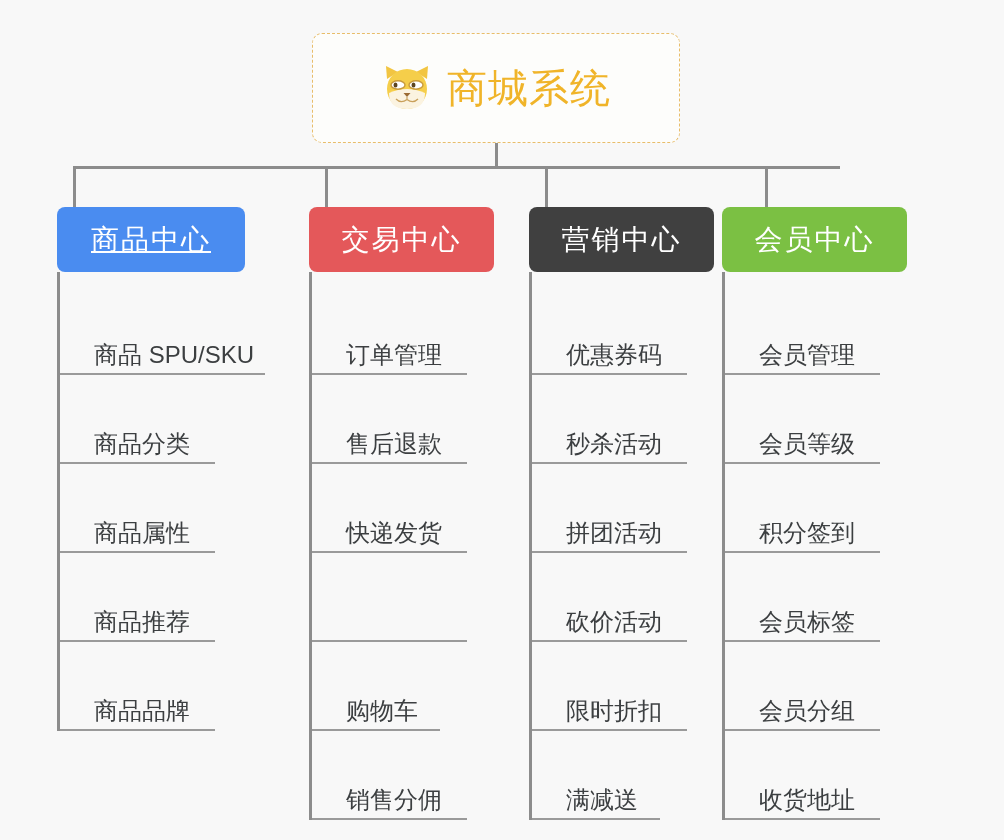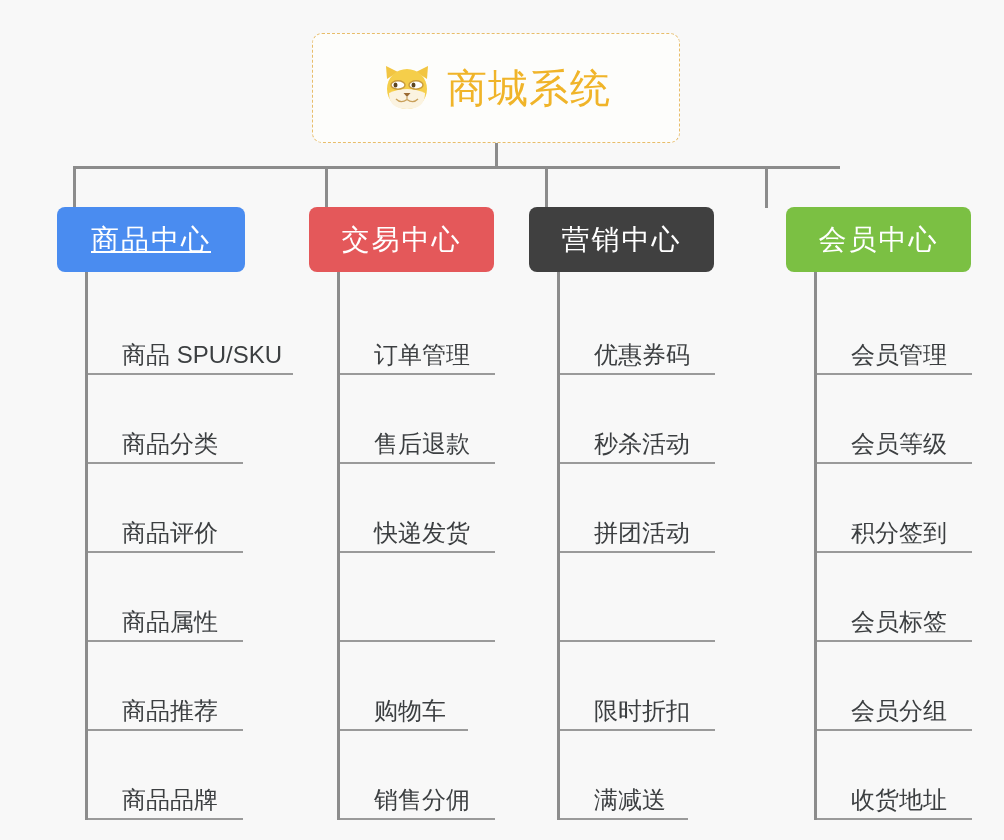--- a/index.html
+++ b/index.html
@@ -79,21 +79,21 @@
   .drop-4 { left: 765px; }
 
   
   .column {
     position: absolute;
     top: 207px;
   }
   .col-1 { left: 57px; width: 240px; }
   .col-2 { left: 309px; width: 215px; }
   .col-3 { left: 529px; width: 215px; }
-  .col-4 { left: 786px; width: 215px; text-align: right; }
+  .col-4 { left: 722px; width: 215px; text-align: right; }
 
   .cat-header {
     box-sizing: border-box;
     height: 65px;
     border-radius: 8px;
     display: flex;
     align-items: center;
     justify-content: center;
     color: #ffffff;
     font-size: 28px;
@@ -101,21 +101,21 @@
     white-space: nowrap;
   }
   .col-1 .cat-header { width: 188px; }
   .col-2 .cat-header { width: 185px; }
   .col-3 .cat-header { width: 185px; }
   .col-4 .cat-header { width: 185px; }
 
   
   .leaf-list {
     position: relative;
-    margin-left: 28px;
+    margin-left: 0;
     padding-left: 0;
     border-left: 3px solid #1d4ed8;
     padding-top: 14px;
   }
   .leaf-item {
     position: relative;
     height: 89px;
     box-sizing: border-box;
     display: flex;
     align-items: flex-end;
@@ -182,24 +182,20 @@
       <div class="leaf-item">
         <span class="leaf-underline" style="width: 205px;"></span>
         <span class="leaf-label">商品 SPU/SKU</span>
       </div>
       <div class="leaf-item">
         <span class="leaf-underline" style="width: 155px;"></span>
         <span class="leaf-label">商品分类</span>
       </div>
       <div class="leaf-item">
         <span class="leaf-underline" style="width: 155px;"></span>
-        <span class="leaf-label">商品评价</span>
-      </div>
-      <div class="leaf-item">
-        <span class="leaf-underline" style="width: 155px;"></span>
         <span class="leaf-label">商品属性</span>
       </div>
       <div class="leaf-item">
         <span class="leaf-underline" style="width: 155px;"></span>
         <span class="leaf-label">商品推荐</span>
       </div>
       <div class="leaf-item">
         <span class="leaf-underline" style="width: 155px;"></span>
         <span class="leaf-label">商品品牌</span>
       </div>
@@ -249,20 +245,21 @@
       <div class="leaf-item">
         <span class="leaf-underline" style="width: 155px;"></span>
         <span class="leaf-label">秒杀活动</span>
       </div>
       <div class="leaf-item">
         <span class="leaf-underline" style="width: 155px;"></span>
         <span class="leaf-label">拼团活动</span>
       </div>
       <div class="leaf-item">
         <span class="leaf-underline" style="width: 155px;"></span>
+        <span class="leaf-label">砍价活动</span>
       </div>
       <div class="leaf-item">
         <span class="leaf-underline" style="width: 155px;"></span>
         <span class="leaf-label">限时折扣</span>
       </div>
       <div class="leaf-item">
         <span class="leaf-underline" style="width: 128px;"></span>
         <span class="leaf-label">满减送</span>
       </div>
     </div>

